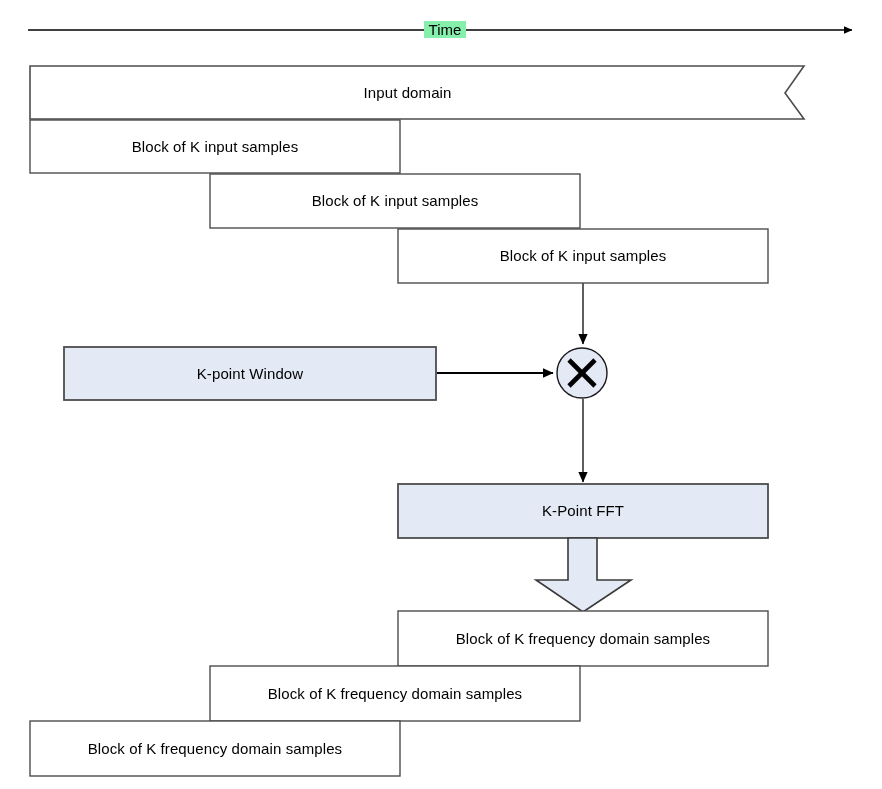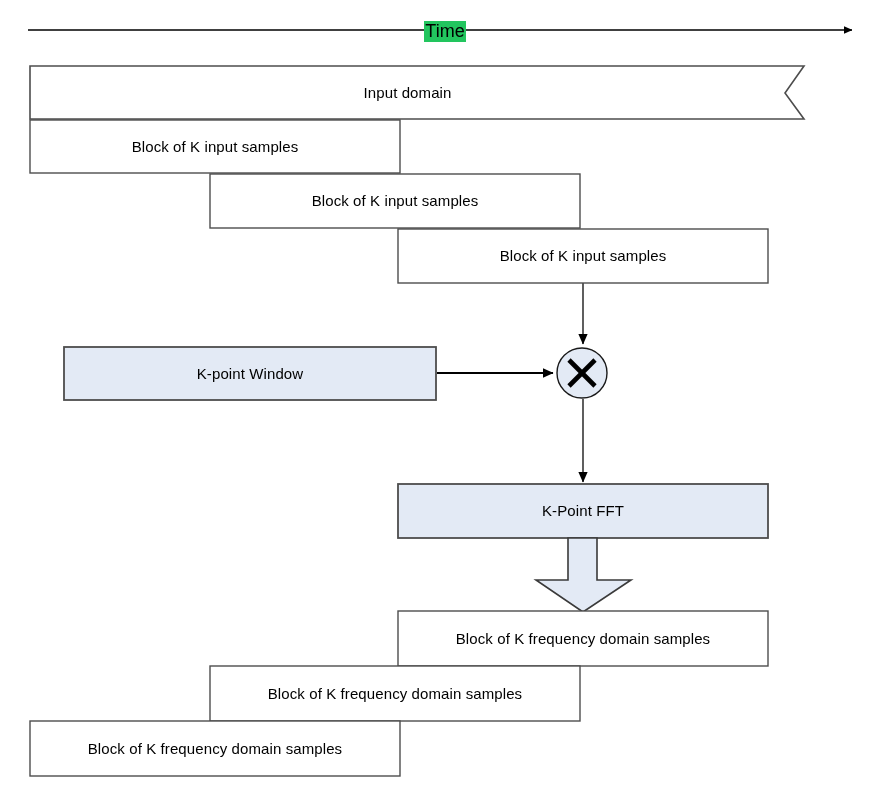--- a/index.html
+++ b/index.html
@@ -33,22 +33,22 @@
     justify-content: center;
     font-size: 15px;
     line-height: 1.15;
     color: #000000;
     white-space: nowrap;
     pointer-events: none;
     letter-spacing: 0.1px;
   }
   .axis-label {
     position: absolute;
-    font-size: 18px;
-    background: #22c55e;
+    font-size: 15px;
+    background: #86efac;
     padding: 0 4px;
     color: #000000;
     white-space: nowrap;
   }
 </style>
 </head>
 <body>
 
 <div id="diagram-root">
 

